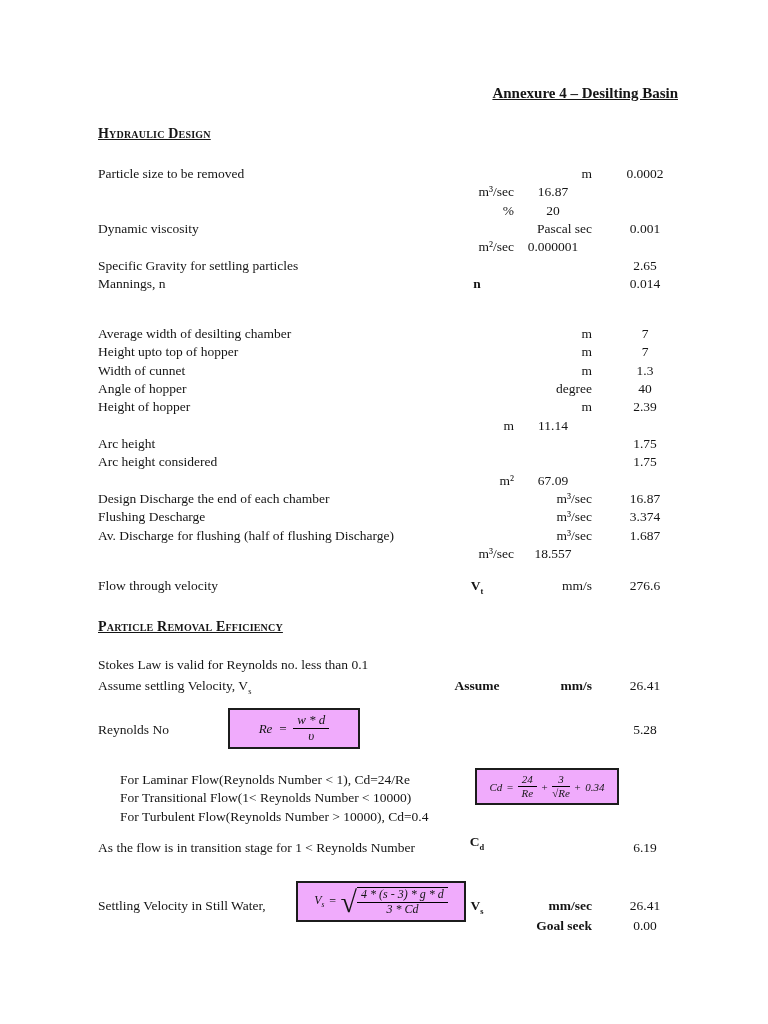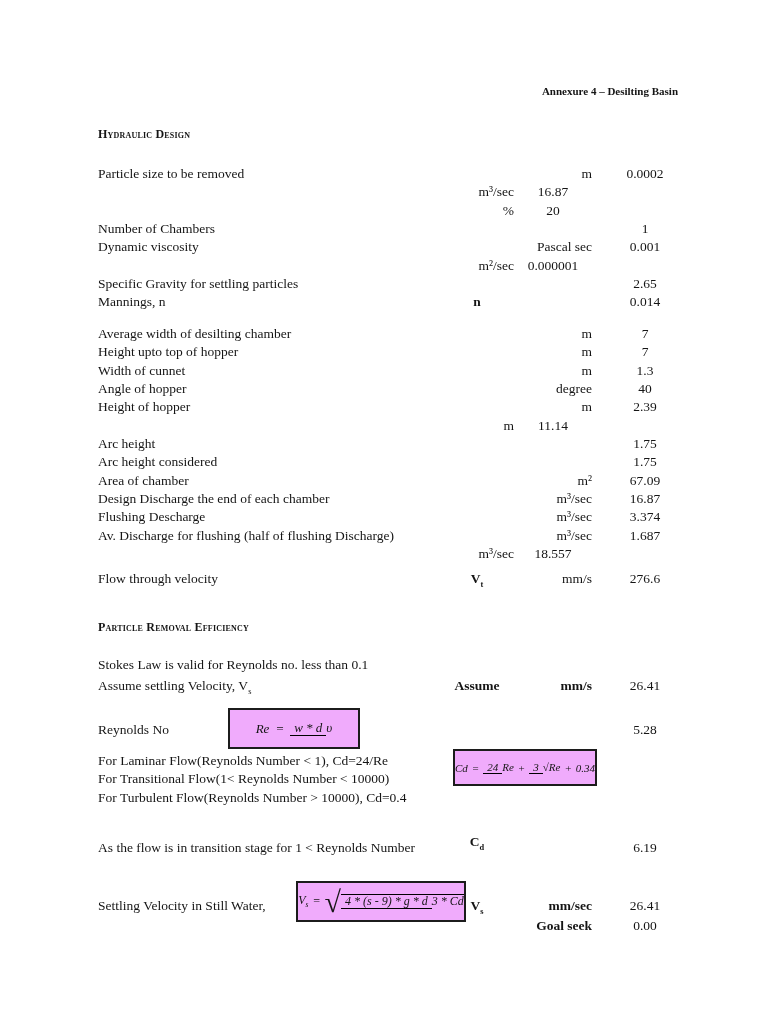--- a/index.html
+++ b/index.html
@@ -9,27 +9,29 @@
     color: #151515;
     font-size: 13.5px;
     position: relative;
     overflow: hidden;
   }
   .abs { position: absolute; left: 98px; width: 600px; }
   .title {
     top: 85px; width: 580px;
     text-align: right;
     font-weight: bold;
-    font-size: 11px;
+    font-size: 15px;
+    text-decoration: underline;
   }
   .shead {
     font-weight: bold;
     font-variant: small-caps;
-    font-size: 12px;
+    font-size: 14px;
     letter-spacing: 0.2px;
+    text-decoration: underline;
   }
   .trow {
     display: grid;
     grid-template-columns: 342px 74px 78px 106px;
     line-height: 18.35px;
     align-items: baseline;
   }
   .trow > span { white-space: nowrap; }
   .cl { text-align: left; }
   .cs { text-align: center; font-weight: bold; }
@@ -44,28 +46,29 @@
     background: #f0abfc;
     font-style: italic;
     display: flex;
     align-items: center;
     justify-content: center;
     gap: 6px;
     white-space: nowrap;
   }
   .frac {
     display: inline-flex;
+    flex-direction: column;
     line-height: 1.15;
     text-align: center;
   }
   .fnum { border-bottom: 1px solid #000; padding: 0 4px; }
   .vinc { border-top: 1.2px solid #000; }
   .radical { font-style: normal; font-size: 30px; line-height: 1; margin-right: -4px; font-weight: 400; }
   .two-line > span { display: block; line-height: 18.3px; white-space: nowrap; }
-  #table-b .trow:last-child { margin-top: 7px; }
+  #table-b .trow:last-child { margin-top: 14px; }
 </style>
 </head>
 <body>
 
 <div class="abs title">Annexure 4 – Desilting Basin</div>
 
 <div class="abs" style="top:126px;">
   <span class="shead">Hydraulic Design</span>
 </div>
 
@@ -80,26 +83,20 @@
       <span class="cs"></span>
       <span class="cu"><span>m³/sec</span></span>
       <span class="cv"><span>16.87</span></span>
     </div>
     <div class="trow">
       <span class="cs"></span>
       <span class="cu"><span>%</span></span>
       <span class="cv"><span>20</span></span>
     </div>
     <div class="trow">
-      <span class="cl"><span>Number of Chambers</span></span>
-      <span class="cs"></span>
-      <span class="cu"></span>
-      <span class="cv"><span>1</span></span>
-    </div>
-    <div class="trow">
       <span class="cl"><span>Dynamic viscosity</span></span>
       <span class="cs"></span>
       <span class="cu"><span>Pascal sec</span></span>
       <span class="cv"><span>0.001</span></span>
     </div>
     <div class="trow">
       <span class="cs"></span>
       <span class="cu"><span>m²/sec</span></span>
       <span class="cv"><span>0.000001</span></span>
     </div>
@@ -158,21 +155,20 @@
       <span class="cu"></span>
       <span class="cv"><span>1.75</span></span>
     </div>
     <div class="trow">
       <span class="cl"><span>Arc height considered</span></span>
       <span class="cs"></span>
       <span class="cu"></span>
       <span class="cv"><span>1.75</span></span>
     </div>
     <div class="trow">
-      <span class="cl"><span>Area of chamber</span></span>
       <span class="cs"></span>
       <span class="cu"><span>m²</span></span>
       <span class="cv"><span>67.09</span></span>
     </div>
     <div class="trow">
       <span class="cl"><span>Design Discharge the end of each chamber</span></span>
       <span class="cs"></span>
       <span class="cu"><span>m³/sec</span></span>
       <span class="cv"><span>16.87</span></span>
     </div>
@@ -224,21 +220,21 @@
   <div class="fbox" style="left:130px; top:0; width:132px; height:41px; font-size:13px;">
     <span>Re</span>
     <span>=</span>
     <span class="frac">
       <span class="fnum">w * d</span>
       <span>υ</span>
     </span>
   </div>
 </div>
 
-<div class="abs" style="top:752px;">
+<div class="abs" style="top:771px;margin-left:22px;">
   <div class="note">For Laminar Flow(Reynolds Number &lt; 1), Cd=24/Re</div>
   <div class="note">For Transitional Flow(1&lt; Reynolds Number &lt; 10000)</div>
   <div class="note">For Turbulent Flow(Reynolds Number &gt; 10000), Cd=0.4</div>
   <div class="fbox" style="left:355px; top:-3px; width:144px; height:37px; font-size:11px; gap:4px;">
     <span>Cd</span>
     <span>=</span>
     <span class="frac">
       <span class="fnum">24</span>
       <span>Re</span>
     </span>
@@ -265,21 +261,21 @@
   <span class="cl">Settling Velocity in Still Water,</span>
   <span class="cs"><span>V</span><sub>s</sub></span>
   <span class="cu b">mm/sec</span>
   <span class="cv">26.41</span>
 </div>
 <div class="fbox" style="left:296px; top:881px; width:170px; height:41px; font-size:12px; gap:4px;">
   <span><span>V</span><sub>s</sub></span>
   <span>=</span>
   <span class="radical">√</span>
   <span class="frac vinc">
-    <span class="fnum">4 * (s - 9) * g * d</span>
+    <span class="fnum">4 * (s - 3) * g * d</span>
     <span>3 * Cd</span>
   </span>
 </div>
 
 <div class="abs trow" style="top:917px;">
   <span class="cl"></span>
   <span class="cs"></span>
   <span class="cu b">Goal seek</span>
   <span class="cv">0.00</span>
 </div>

